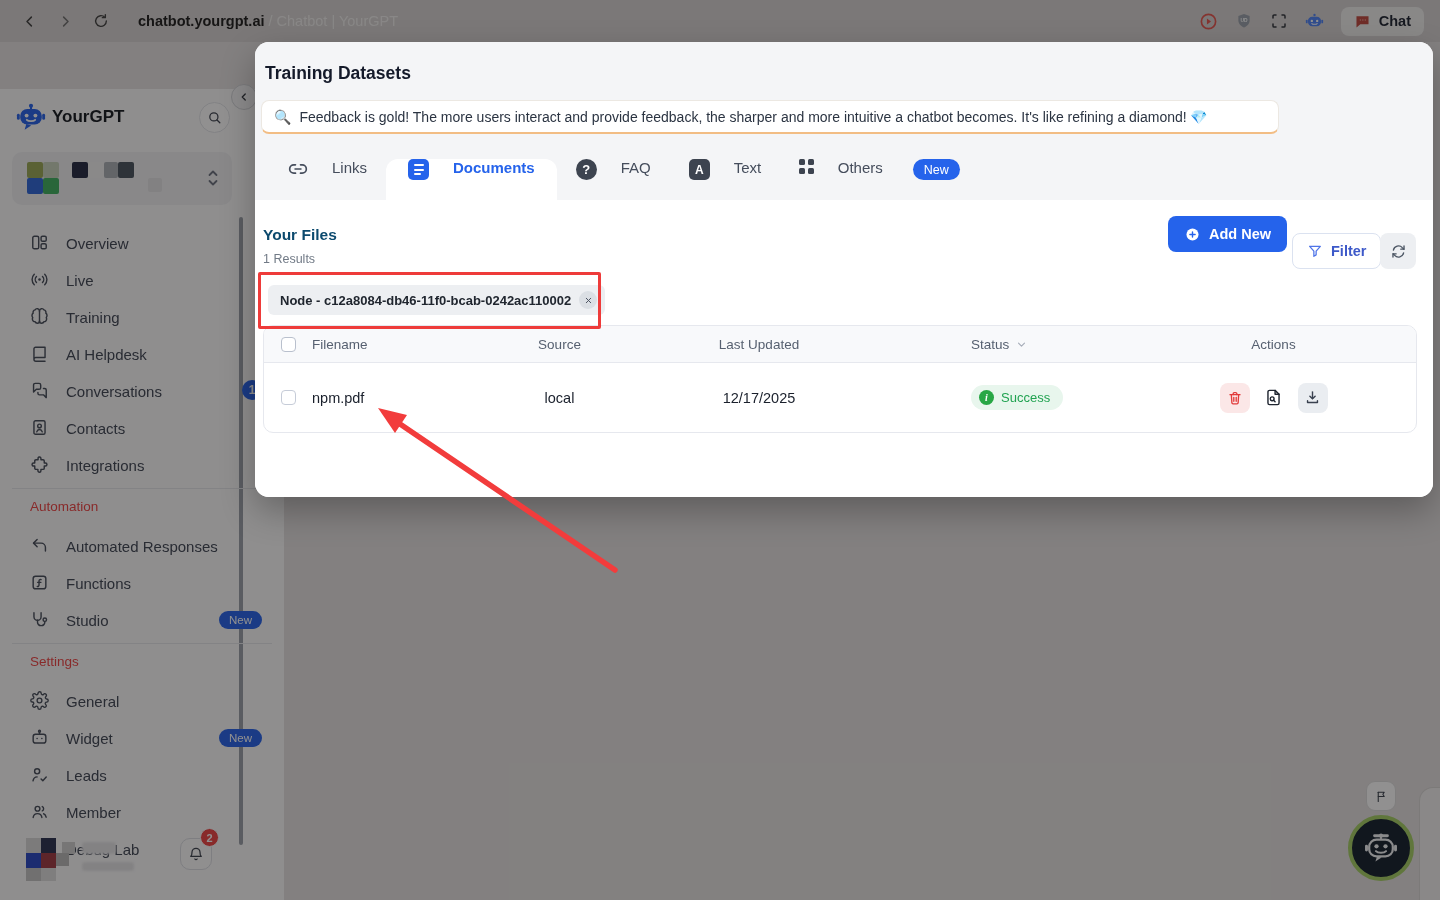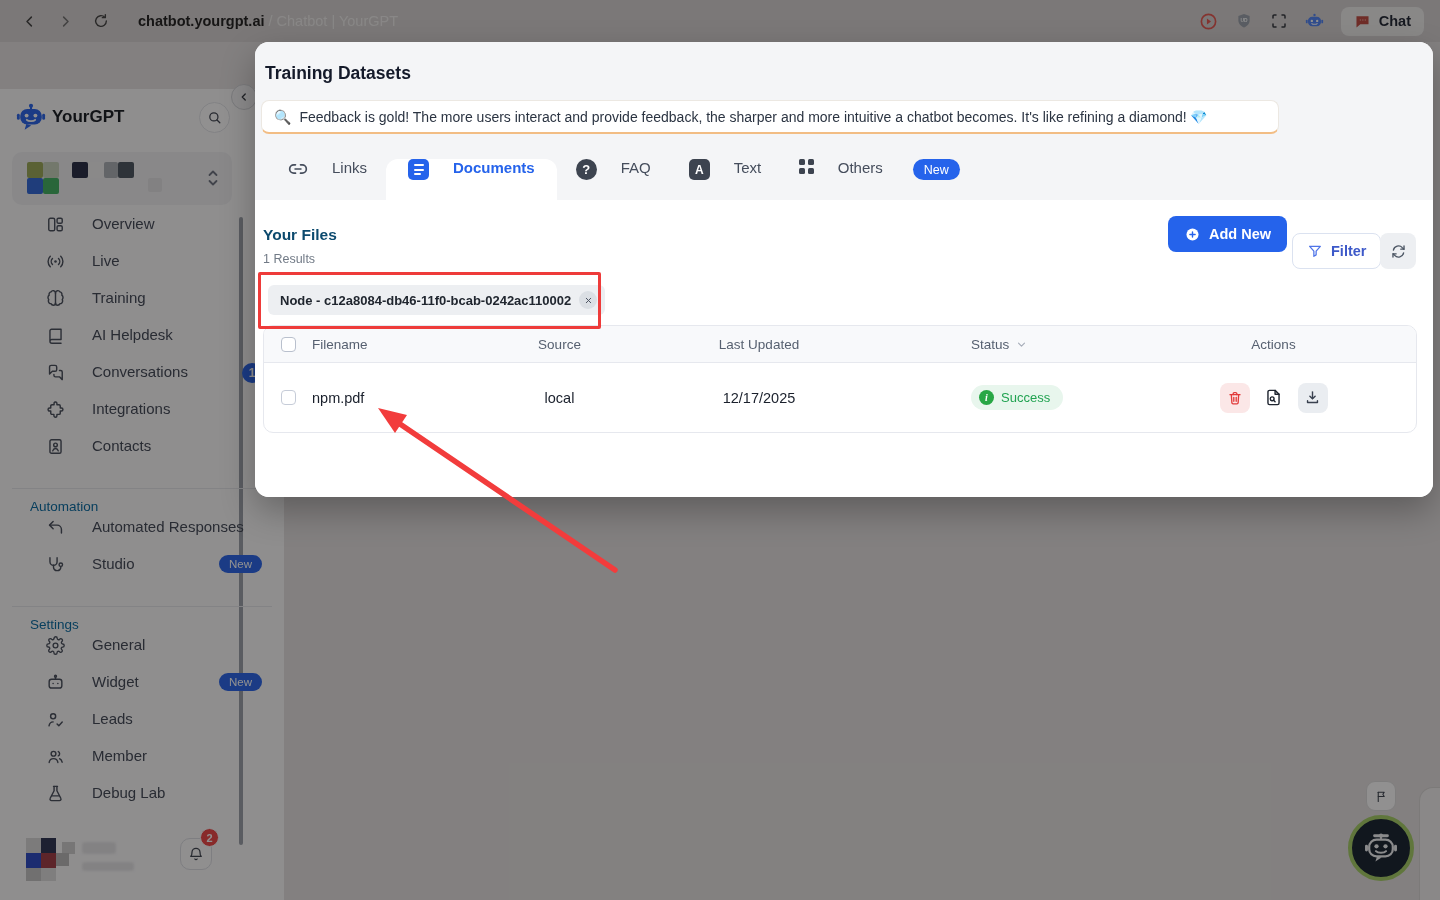--- a/index.html
+++ b/index.html
@@ -44,36 +44,36 @@
     position:absolute; left:12px; top:63px; width:220px; height:53px;
     background:#f0f1f3; border-radius:10px;
   }
   .selector .sq { position:absolute; border-radius:2px; filter:blur(0.6px); }
   .sel-chevrons { position:absolute; right:12px; top:15px; color:#6b7280; }
 
   .sb-scrollbar { position:absolute; left:239px; top:128px; width:4px; height:628px; background:#9aa0a8; border-radius:2px; }
 
   .sb-list { list-style:none; margin-top:10px; }
   .sb-item {
-    position:relative; height:37px; display:flex; align-items:flex-start; gap:27px;
-    padding-left:46px; font-size:15px; color:#3f4654; cursor:default;
+    position:relative; height:37px; display:flex; align-items:flex-end; gap:17px;
+    padding-left:30px; font-size:15px; color:#3f4654; cursor:default;
   }
   .sb-item .ic { color:#454c59; display:flex; }
   .sb-badge-circle {
     position:absolute; right:22px; width:20px; height:20px; border-radius:50%;
     background:#2563eb; color:#fff; font-size:12px; font-weight:700;
     display:flex; align-items:center; justify-content:center;
   }
   .sb-badge-pill {
     position:absolute; right:22px; background:#2563eb; color:#fff; font-size:11.5px;
     padding:3px 10px; border-radius:999px;
   }
   .sb-section {
     margin:14px 12px 0 12px; border-top:1px solid #e6e7eb;
-    padding:10px 0 4px 18px; font-size:13.5px; color:#0369a1;
+    padding:10px 0 4px 18px; font-size:13.5px; color:#ef4444;
   }
   .sb-user { position:absolute; left:0; right:0; bottom:14px; height:52px; }
   .mosaic { position:absolute; left:26px; top:2px; width:48px; height:48px; }
   .mosaic .sq { position:absolute; filter:blur(0.7px); }
   .blur-bar { position:absolute; background:#e6e6e8; border-radius:3px; filter:blur(1px); }
   .bell-btn {
     position:absolute; left:180px; top:4px; width:32px; height:32px; border-radius:10px;
     background:#fdfdfd; border:1px solid #dcdee3; display:flex; align-items:center; justify-content:center;
   }
   .bell-badge {
@@ -359,47 +359,57 @@
             <svg width="19" height="19" viewBox="0 0 24 24" fill="none" stroke="currentColor" stroke-width="1.8" stroke-linecap="round" stroke-linejoin="round">
               <path d="M13.5 8.5a2 2 0 0 1-2 2H8l-3.5 3.5V5a2 2 0 0 1 2-2h5a2 2 0 0 1 2 2z"></path>
               <path d="M17 9.5h1.5a2 2 0 0 1 2 2V21L17 17.5h-5a2 2 0 0 1-2-2v-1"></path>
             </svg>
           </span>
         <span>Conversations</span>
         <span class="sb-badge-circle">1</span>
       </li>
       <li class="sb-item">
         <span class="ic">
-            <svg width="19" height="19" viewBox="0 0 24 24" fill="none" stroke="currentColor" stroke-width="1.8" stroke-linejoin="round">
-              <path d="M10.2 3.6a1.9 1.9 0 0 1 3.6.9V6h2.7A1.5 1.5 0 0 1 18 7.5v2.7h1.5a1.9 1.9 0 0 1 0 3.8H18v2.7a1.5 1.5 0 0 1-1.5 1.5h-2.7v1.6a1.9 1.9 0 0 1-3.8 0v-1.6H7.5A1.5 1.5 0 0 1 6 16.7V14H4.5a1.9 1.9 0 0 1 0-3.8H6V7.5A1.5 1.5 0 0 1 7.5 6h2.7V4.5z"></path>
-            </svg>
-          </span>
-        <span>Integrations</span>
-      </li>
-      <li class="sb-item">
-        <span class="ic">
             <svg width="19" height="19" viewBox="0 0 24 24" fill="none" stroke="currentColor" stroke-width="1.8" stroke-linecap="round" stroke-linejoin="round">
               <rect x="5" y="3.5" width="14" height="17" rx="2"></rect>
               <circle cx="12" cy="10" r="2.3"></circle>
               <path d="M8.5 17.5c.6-1.9 1.9-2.9 3.5-2.9s2.9 1 3.5 2.9"></path>
             </svg>
           </span>
         <span>Contacts</span>
       </li>
+      <li class="sb-item">
+        <span class="ic">
+            <svg width="19" height="19" viewBox="0 0 24 24" fill="none" stroke="currentColor" stroke-width="1.8" stroke-linejoin="round">
+              <path d="M10.2 3.6a1.9 1.9 0 0 1 3.6.9V6h2.7A1.5 1.5 0 0 1 18 7.5v2.7h1.5a1.9 1.9 0 0 1 0 3.8H18v2.7a1.5 1.5 0 0 1-1.5 1.5h-2.7v1.6a1.9 1.9 0 0 1-3.8 0v-1.6H7.5A1.5 1.5 0 0 1 6 16.7V14H4.5a1.9 1.9 0 0 1 0-3.8H6V7.5A1.5 1.5 0 0 1 7.5 6h2.7V4.5z"></path>
+            </svg>
+          </span>
+        <span>Integrations</span>
+      </li>
 
       <li class="sb-section">Automation</li>
 
       <li class="sb-item">
         <span class="ic">
             <svg width="19" height="19" viewBox="0 0 24 24" fill="none" stroke="currentColor" stroke-width="1.8" stroke-linecap="round" stroke-linejoin="round">
               <path d="M9 13.5 4.5 9 9 4.5"></path>
               <path d="M4.5 9H14a5.5 5.5 0 0 1 5.5 5.5V19"></path>
             </svg>
           </span>
         <span>Automated Responses</span>
+      </li>
+      <li class="sb-item">
+        <span class="ic">
+            <svg width="19" height="19" viewBox="0 0 24 24" fill="none" stroke="currentColor" stroke-width="1.8" stroke-linecap="round" stroke-linejoin="round">
+              <rect x="4" y="4" width="16" height="16" rx="3"></rect>
+              <path d="M14 8.3c-1.6-.5-2.6.4-2.6 2v4.6c0 1.6-.9 2.4-2.2 2.1"></path>
+              <path d="M9.6 11.8h4.2"></path>
+            </svg>
+          </span>
+        <span>Functions</span>
       </li>
       <li class="sb-item">
         <span class="ic">
             <svg width="19" height="19" viewBox="0 0 24 24" fill="none" stroke="currentColor" stroke-width="1.8" stroke-linecap="round" stroke-linejoin="round">
               <path d="M5 3.5v5a4.5 4.5 0 0 0 9 0v-5"></path>
               <path d="M9.5 13v2.5a4.2 4.2 0 0 0 4.2 4.2h.8a4.2 4.2 0 0 0 4.2-4.2v-.8"></path>
               <circle cx="18.7" cy="12.2" r="2.2"></circle>
             </svg>
           </span>
         <span>Studio</span>

